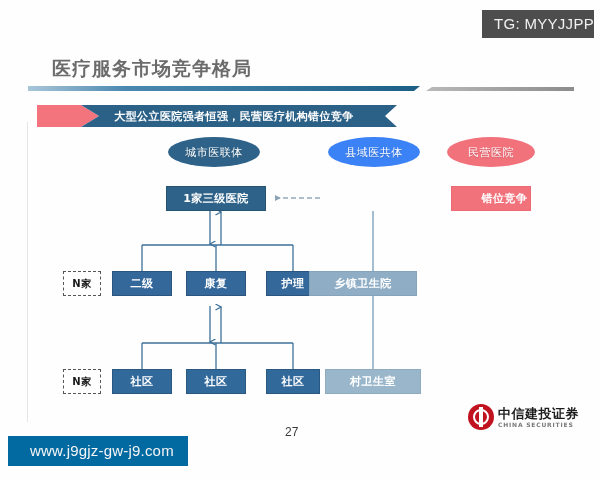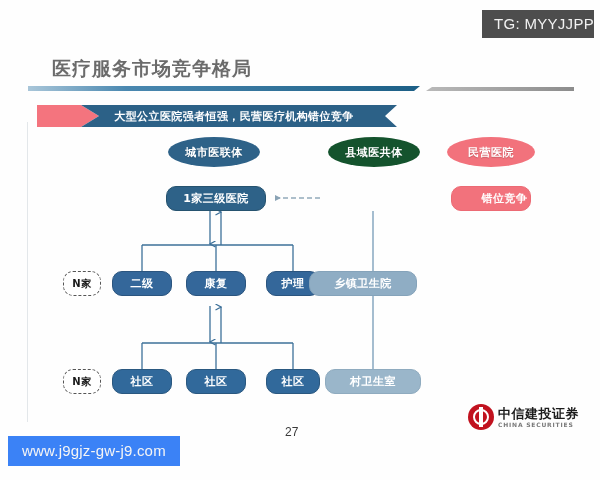--- a/index.html
+++ b/index.html
@@ -22,23 +22,23 @@
     position:absolute;top:10px;right:6px;
     background:#4d4d4d;color:#f2f2f2;
     font-size:15px;letter-spacing:.3px;
     padding:5px 0 6px 12px;
     font-family:"Liberation Sans",sans-serif;
   }
 
   
   .url-badge{
     position:absolute;left:8px;bottom:14px;
-    background:#3b82f6;color:#f5f5f5;
+    background:#0369a1;color:#f5f5f5;
     font-size:15px;
-    padding:6px 14px 7px 14px;
+    padding:6px 14px 7px 22px;
     font-family:"Liberation Sans",sans-serif;
     letter-spacing:.2px;
   }
 
   
   .page-title{
     position:absolute;left:52px;top:56px;
     font-size:19px;font-weight:bold;color:#6b6b6b;
     letter-spacing:1px;
     white-space:nowrap;
@@ -51,37 +51,36 @@
   
   .left-hair{
     position:absolute;left:27px;top:122px;width:1px;height:300px;
     background:#e3e7ea;
   }
 
   
   .ellipse{
     position:absolute;
     border-radius:50%;
-    color:#ffffff;font-weight:bold;font-size:11px;
+    color:#ffffff;font-weight:normal;font-size:11px;
     display:flex;align-items:center;justify-content:center;
     letter-spacing:.5px;
     text-shadow:0 1px 1px rgba(0,0,0,.18);
   }
   #ell-city  {left:168px;top:137px;width:92px;height:30px;background:#2e6288;}
-  #ell-county{left:328px;top:137px;width:92px;height:30px;background:#14532d;}
+  #ell-county{left:328px;top:137px;width:92px;height:30px;background:#3b82f6;}
   #ell-priv  {left:447px;top:137px;width:88px;height:30px;background:#f2727c;}
 
   
   .box{
     position:absolute;
     display:flex;align-items:center;justify-content:center;
     color:#ffffff;font-weight:bold;font-size:11px;
     letter-spacing:.5px;
     box-sizing:border-box;
-    border-radius:10px;
   }
   .box.dark  {background:#2e6288;border:1px solid #26536f;}
   .box.mid   {background:#34679a;border:1px solid #2b557f;}
   .box.blue  {background:#31699b;border:1px solid #2a5880;}
   .box.gray  {background:#8fadc4;border:1px solid #85a3ba;}
   .box.gray2 {background:#9ab6ca;border:1px solid #8fabbf;}
   .box.red   {background:#f2727c;border:1px solid #ec6a74;}
 
   .box.dashed{
     background:#ffffff;border:1px dashed #555;

